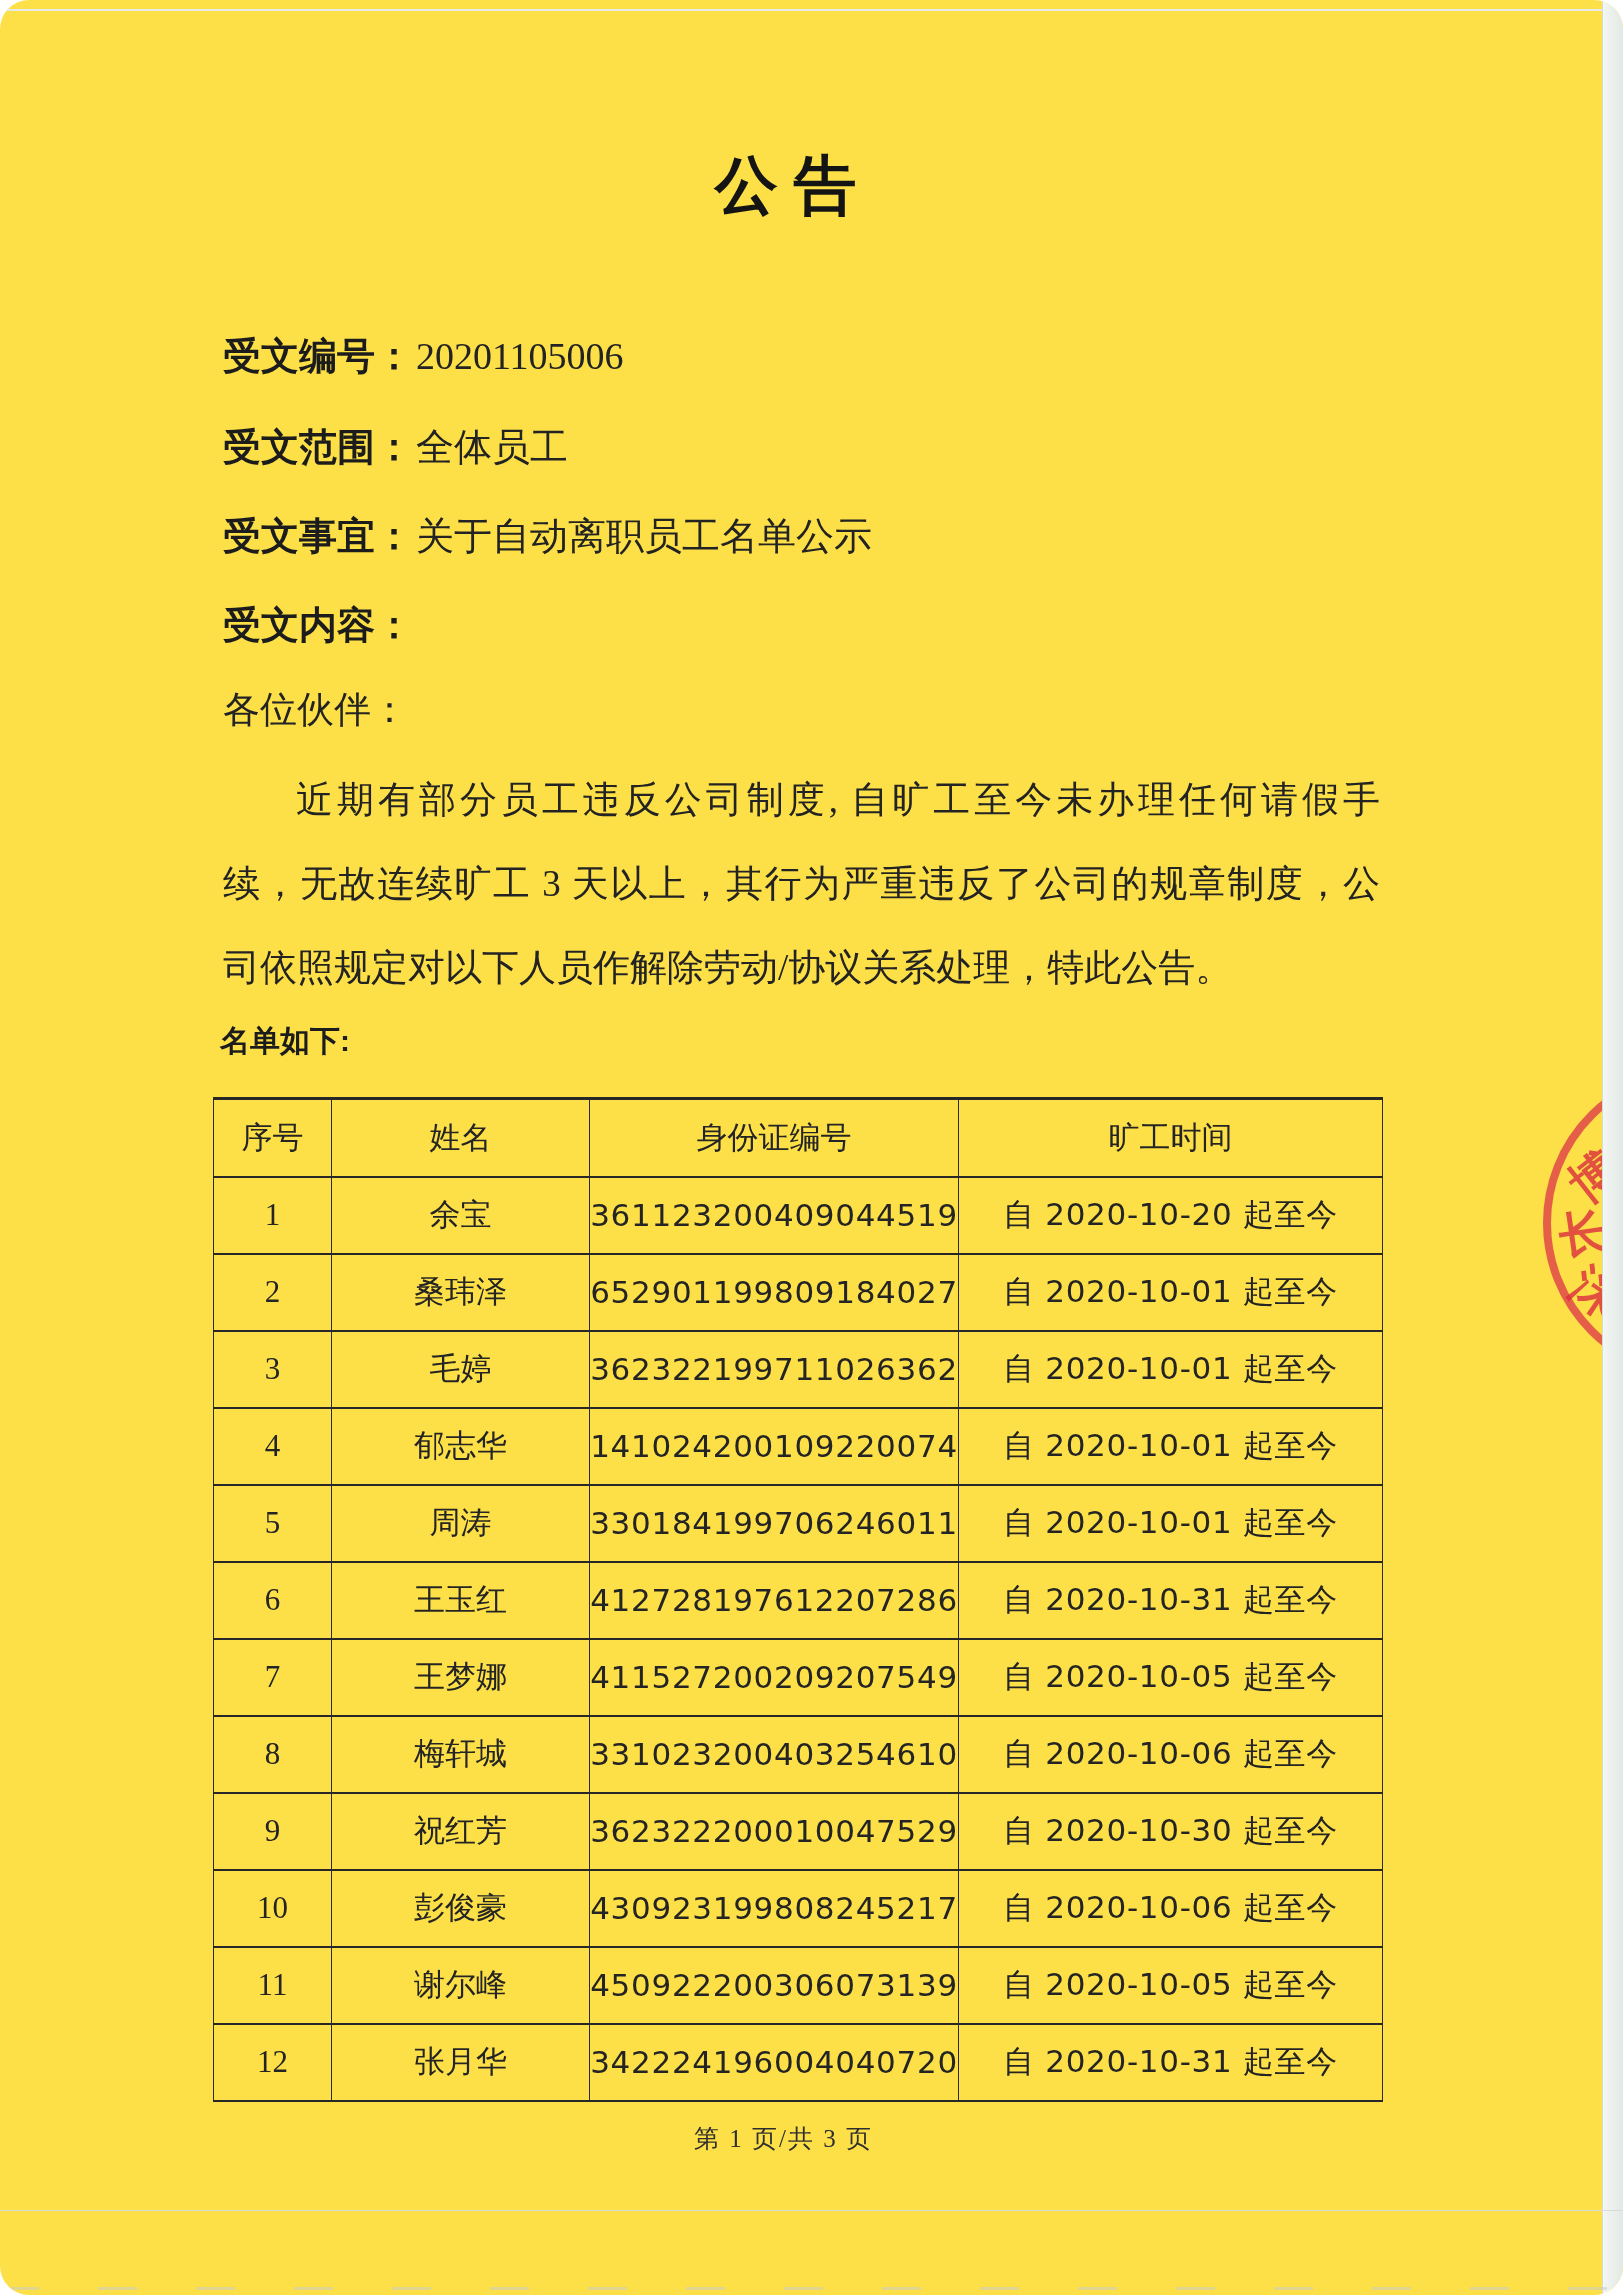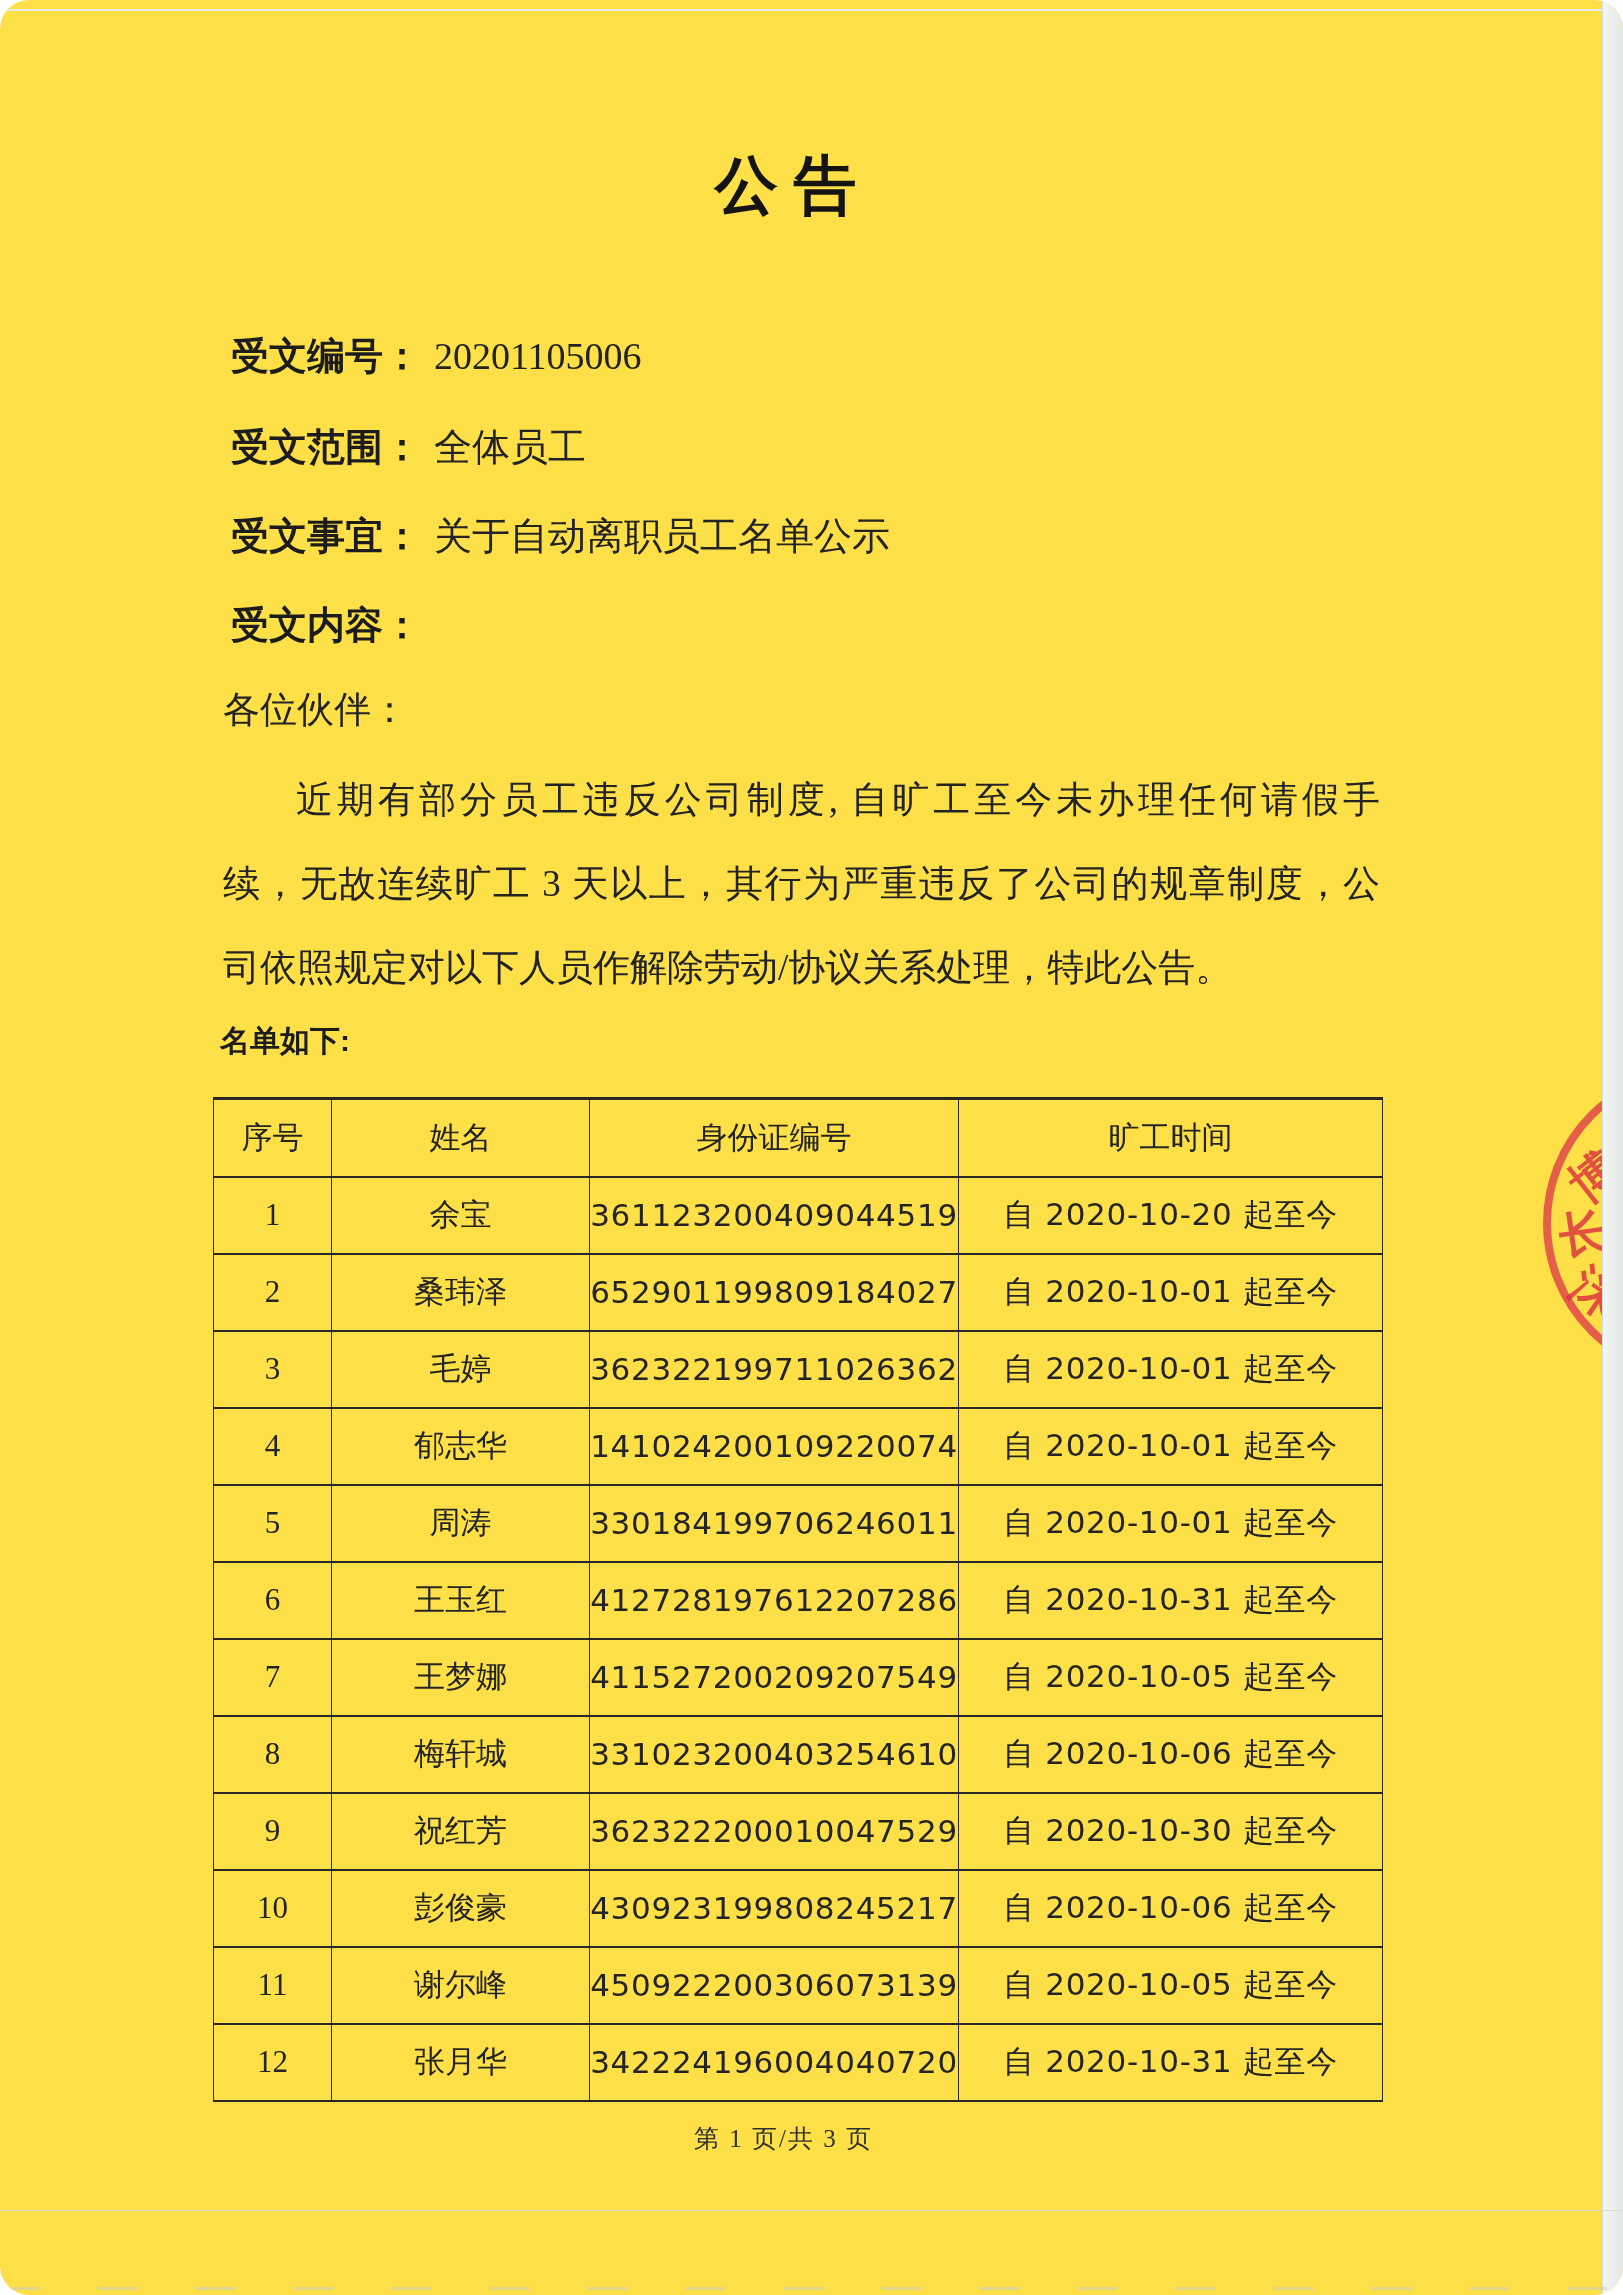--- a/index.html
+++ b/index.html
@@ -26,22 +26,22 @@
     background:repeating-linear-gradient(to right,#c9ccc9 0 39px, transparent 39px 98px);
     opacity:.55; z-index:7; }
 
   .doc-title {
     position:absolute; top:143px; left:0; width:1571px;
     text-align:center;
     font-size:63px; font-weight:bold; color:#141414;
     font-family:"Liberation Serif", serif;
   }
   .meta-line { position:absolute; left:223px; white-space:nowrap; font-size:38px; }
-  .meta-label { font-family:"Liberation Sans", sans-serif; font-weight:bold; color:#1c1c1c;margin-left:8px; }
-  .meta-value { font-family:"Liberation Serif", serif; color:#232323; margin-left:13px; }
+  .meta-label { font-family:"Liberation Sans", sans-serif; font-weight:bold; color:#1c1c1c; }
+  .meta-value { font-family:"Liberation Serif", serif; color:#232323; margin-left:3px; }
   .m1{ top:331px; } .m2{ top:422px; } .m3{ top:511px; } .m4{ top:600px; }
 
   .salutation { position:absolute; top:685px; left:223px; font-size:37px; color:#232323; }
 
   .body-line {
     position:absolute; left:223px; width:1157px;
     font-size:37px; color:#232323;
     text-align:justify; text-align-last:justify;
   }
   .bl1{ top:775px; text-indent:73px; }

